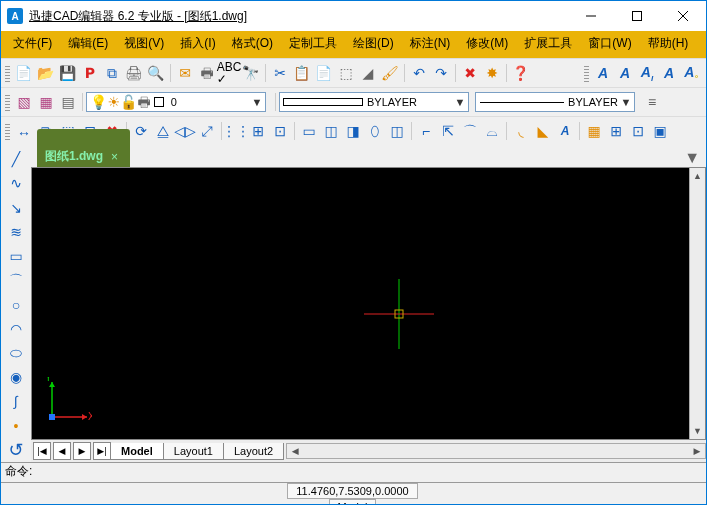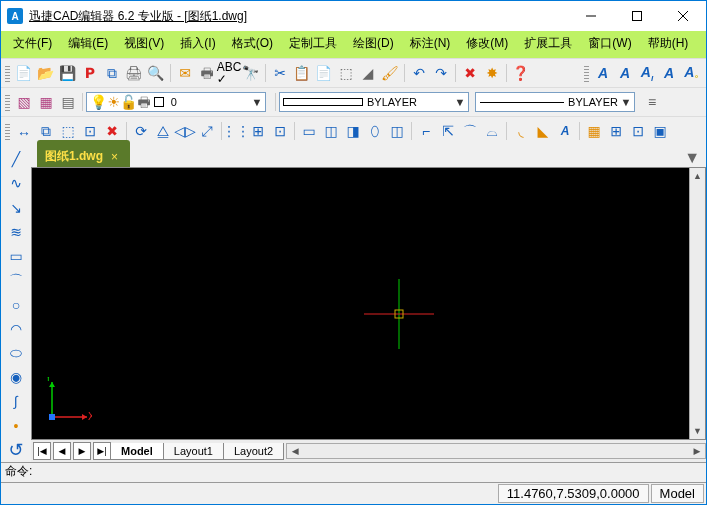--- a/index.html
+++ b/index.html
@@ -3,52 +3,52 @@
 <meta charset="utf-8">
 <style>
 * { box-sizing: border-box; margin: 0; padding: 0; font-family: "Microsoft YaHei", sans-serif; }
 body { width: 707px; height: 505px; border: 1px solid #0078d7; background: #f0f0f0; display: flex; flex-direction: column; overflow: hidden; }
 .titlebar { height: 30px; background: #fff; display: flex; align-items: center; padding-left: 6px; }
 .titlebar .appicon { width: 16px; height: 16px; background: #0a7fd4; color: #fff; font-size: 10px; display: flex; align-items: center; justify-content: center; border-radius: 2px; margin-right: 6px; font-weight: bold; }
 .titlebar .title { font-size: 12px; color: #000; flex: 1; text-decoration: underline; }
 .winbtns { display: flex; height: 100%; }
 .winbtn { width: 46px; display: flex; align-items: center; justify-content: center; font-size: 12px; }
 .winbtn svg { width: 10px; height: 10px; }
-.menubar { background: #bef264; padding: 2px 4px 4px 4px; display: flex; flex-wrap: wrap; font-size: 12px; }
+.menubar { background: #eab308; padding: 2px 4px 4px 4px; display: flex; flex-wrap: wrap; font-size: 12px; }
 .menuitem { padding: 2px 8px; cursor: default; }
 .toolbar { background: #f0f0f0; border-top: 1px solid #ddd; display: flex; align-items: center; padding: 3px 4px; flex-wrap: nowrap; overflow: hidden; }
 .tb-grip { width: 5px; height: 18px; background: repeating-linear-gradient(0deg,#999,#999 1px,transparent 1px,transparent 3px); margin-right: 3px; }
 .tb-btn { width: 22px; height: 22px; display: flex; align-items: center; justify-content: center; margin: 0 0px; cursor: pointer; }
 .tb-sep { width:1px; height:18px; background:#ccc; margin:0 3px; }
 .layerrow { background:#f0f0f0; border-top:1px solid #ddd; display:flex; align-items:center; padding:3px 4px; }
 .combo { height:20px; border:1px solid #7a9fc4; background:#fff; display:flex; align-items:center; font-size:11px; margin-right:6px; }
 .combo .val { flex:1; padding:0 4px; }
 .combo .arr { width:16px; text-align:center; color:#333; }
 .editrow { background:#f0f0f0; border-top:1px solid #ddd; display:flex; align-items:center; padding:3px 4px; overflow:hidden; }
 .workarea { flex:1; display:flex; background:#f0f0f0; min-height:0; }
 .leftbar { width:30px; background:#f0f0f0; display:flex; flex-direction:column; align-items:center; padding-top:2px; }
 .leftbar .tb-btn { margin:2px 0; }
 .canvaswrap { flex:1; display:flex; flex-direction:column; min-width:0; }
 .tabs-top { height:22px; background:#f0f0f0; display:flex; align-items:end; padding-left:6px; }
-.tab-top { background:#5a7a2a; color:#fde047; font-size:12px; padding:8px 12px 2px 8px; border-radius:3px 3px 0 0; display:flex; align-items:center; font-weight:bold; }
+.tab-top { background:#5a7a2a; color:#86efac; font-size:12px; padding:19px 12px 2px 8px; border-radius:3px 3px 0 0; display:flex; align-items:center; font-weight:bold; }
 .tab-top .x { margin-left:8px; font-weight:normal; }
 .canvas { flex:1; background:#000; position:relative; border:1px solid #888; }
 .ucs { position:absolute; left:10px; bottom:12px; }
 .crosshair { position:absolute; left:50%; top:50%; transform:translate(-10px,-30px); }
 .scrollbar-v { position:absolute; right:0; top:0; bottom:0; width:16px; background:#ececec; border-left:1px solid #aaa; }
 .scrollbar-v .up,.scrollbar-v .dn { height:16px; display:flex; align-items:center; justify-content:center; font-size:9px; color:#555; }
 .scrollbar-v .dn { position:absolute; bottom:0; width:100%; }
 .bottomtabs { height:22px; background:#ececec; display:flex; align-items:center; font-size:11px; }
 .bottomtabs .navbtn { width:18px; height:18px; display:flex; align-items:center; justify-content:center; border:1px solid #888; margin-left:2px; background:#fff; font-size:9px; }
 .btab { padding:2px 10px; border:1px solid #888; border-top:none; background:#f8f8f8; margin-left:-1px; }
 .btab.active { background:#fff; font-weight:bold; }
 .scrollbar-h { flex:1; height:16px; background:#ececec; border:1px solid #aaa; margin-left:2px; display:flex; }
 .scrollbar-h .lbtn,.scrollbar-h .rbtn { width:16px; display:flex; align-items:center; justify-content:center; font-size:9px; color:#555; }
 .cmdline { height:20px; background:#f0f0f0; border-top:1px solid #999; display:flex; font-size:12px; padding-left:4px; }
-.statusbar { height:22px; background:#f0f0f0; border-top:1px solid #999; display:flex; align-items:center; font-size:13px; }
+.statusbar { height:22px; background:#f0f0f0; border-top:1px solid #999; display:flex; align-items:center; font-size:11px;flex-direction:column; }
 .statusbar .spacer { flex:1; }
 .status-cell { border:1px solid #aaa; padding:1px 8px; margin-right:2px; background:#f8f8f8; }
 .ico { font-size:14px; line-height:1; }
 .blue { color:#1560bd; }
 .red { color:#d22; }
 .orange { color:#e08a00; }
 .yellow { color:#d4b400; }
 .gray { color:#666; }
 .text-a { font-weight:bold; font-size:14px; font-style:italic; }
 </style>

